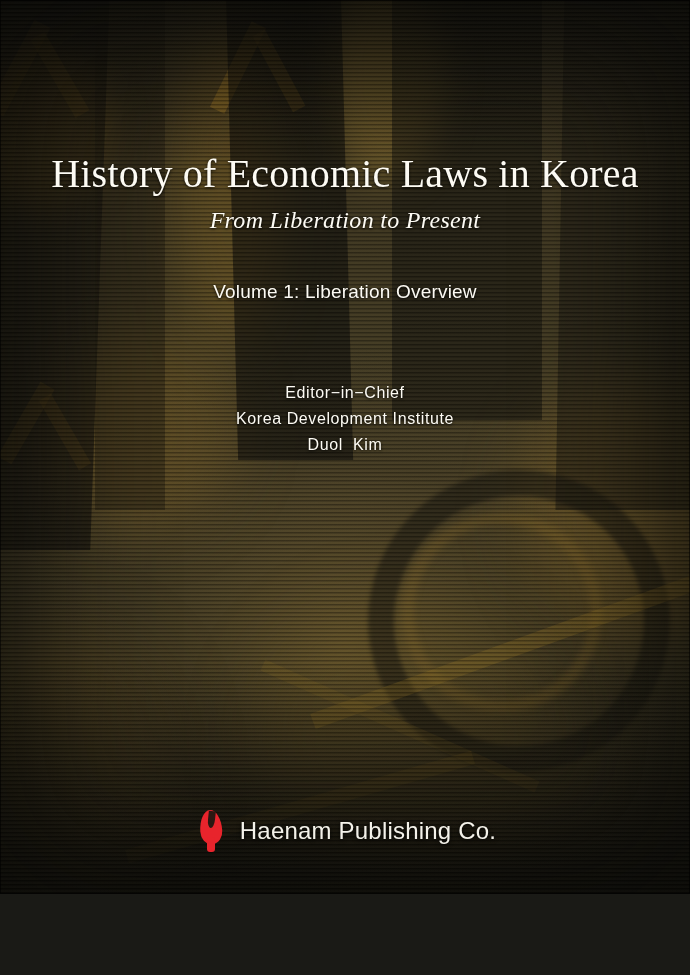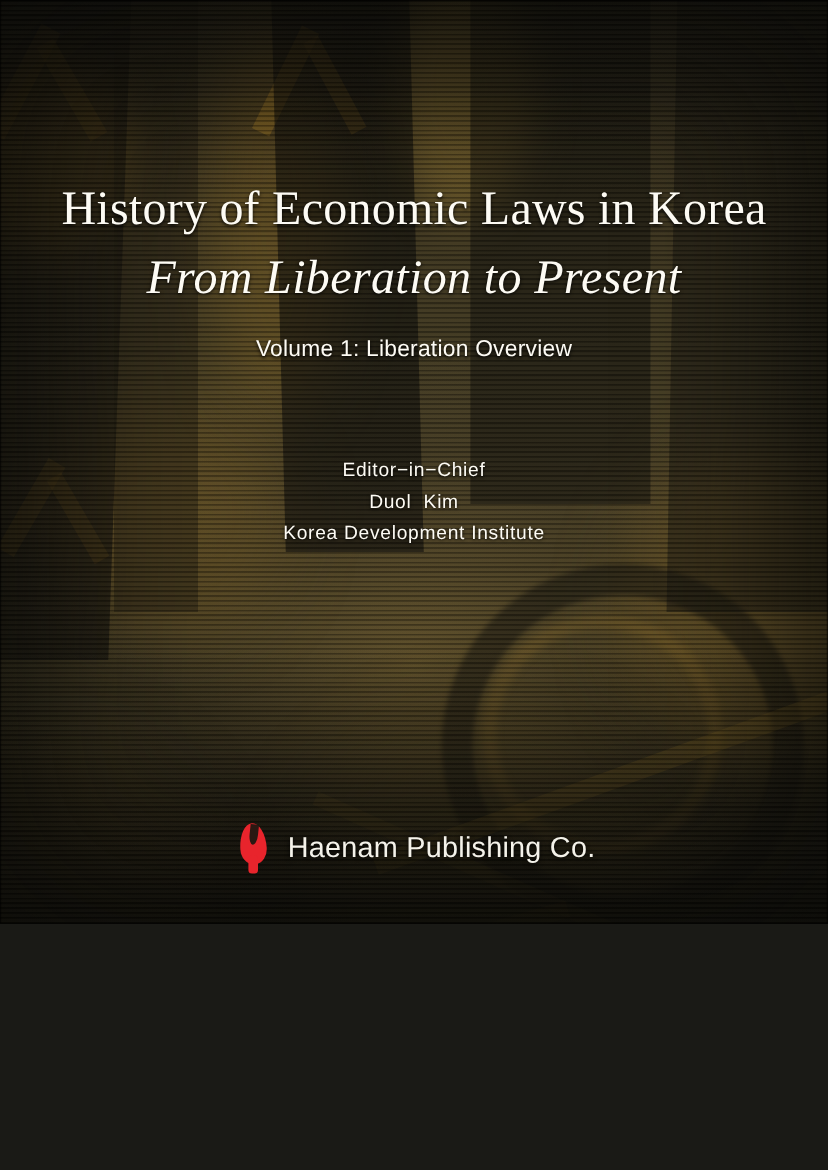--- a/index.html
+++ b/index.html
@@ -10,21 +10,21 @@
   body {
     width: 690px;
     height: 975px;
     overflow: hidden;
     font-family: "Liberation Sans", sans-serif;
   }
 
   .cover {
     position: relative;
     width: 690px;
-    height: 770px;
+    height: 894px;
     overflow: hidden;
     background: #3a3223;
   }
 
   
   .art {
     position: absolute;
     inset: 0;
     overflow: hidden;
   }
@@ -146,21 +146,21 @@
     letter-spacing: 0.2px;
     line-height: 1.1;
     text-shadow: 0 1px 3px rgba(0,0,0,0.8);
   }
   .subtitle {
     position: absolute;
     top: 207px;
     left: 0; right: 0;
     font-family: "Liberation Serif", serif;
     font-style: italic;
-    font-size: 40px;
+    font-size: 24px;
     letter-spacing: 0.3px;
     text-shadow: 0 1px 3px rgba(0,0,0,0.8);
   }
   .volume {
     position: absolute;
     top: 281px;
     left: 0; right: 0;
     font-size: 19px;
     letter-spacing: 0.2px;
     text-shadow: 0 1px 3px rgba(0,0,0,0.85);
@@ -269,22 +269,22 @@
     <div class="scanlines"></div>
   </div>
 
   <div class="text-layer">
     <div class="title">History of Economic Laws in Korea</div>
     <div class="subtitle">From Liberation to Present</div>
     <div class="volume">Volume 1: Liberation Overview</div>
 
     <div class="credits">
       <div>Editor−in−Chief</div>
+      <div>Korea Development Institute</div>
       <div>Duol  Kim</div>
-      <div>Korea Development Institute</div>
     </div>
   </div>
 
   <div class="publisher">
     <div class="pub-logo">
       <div class="flame"></div>
       <div class="notch"></div>
       <div class="stem"></div>
     </div>
     <div class="pub-name">Haenam Publishing Co.</div>

